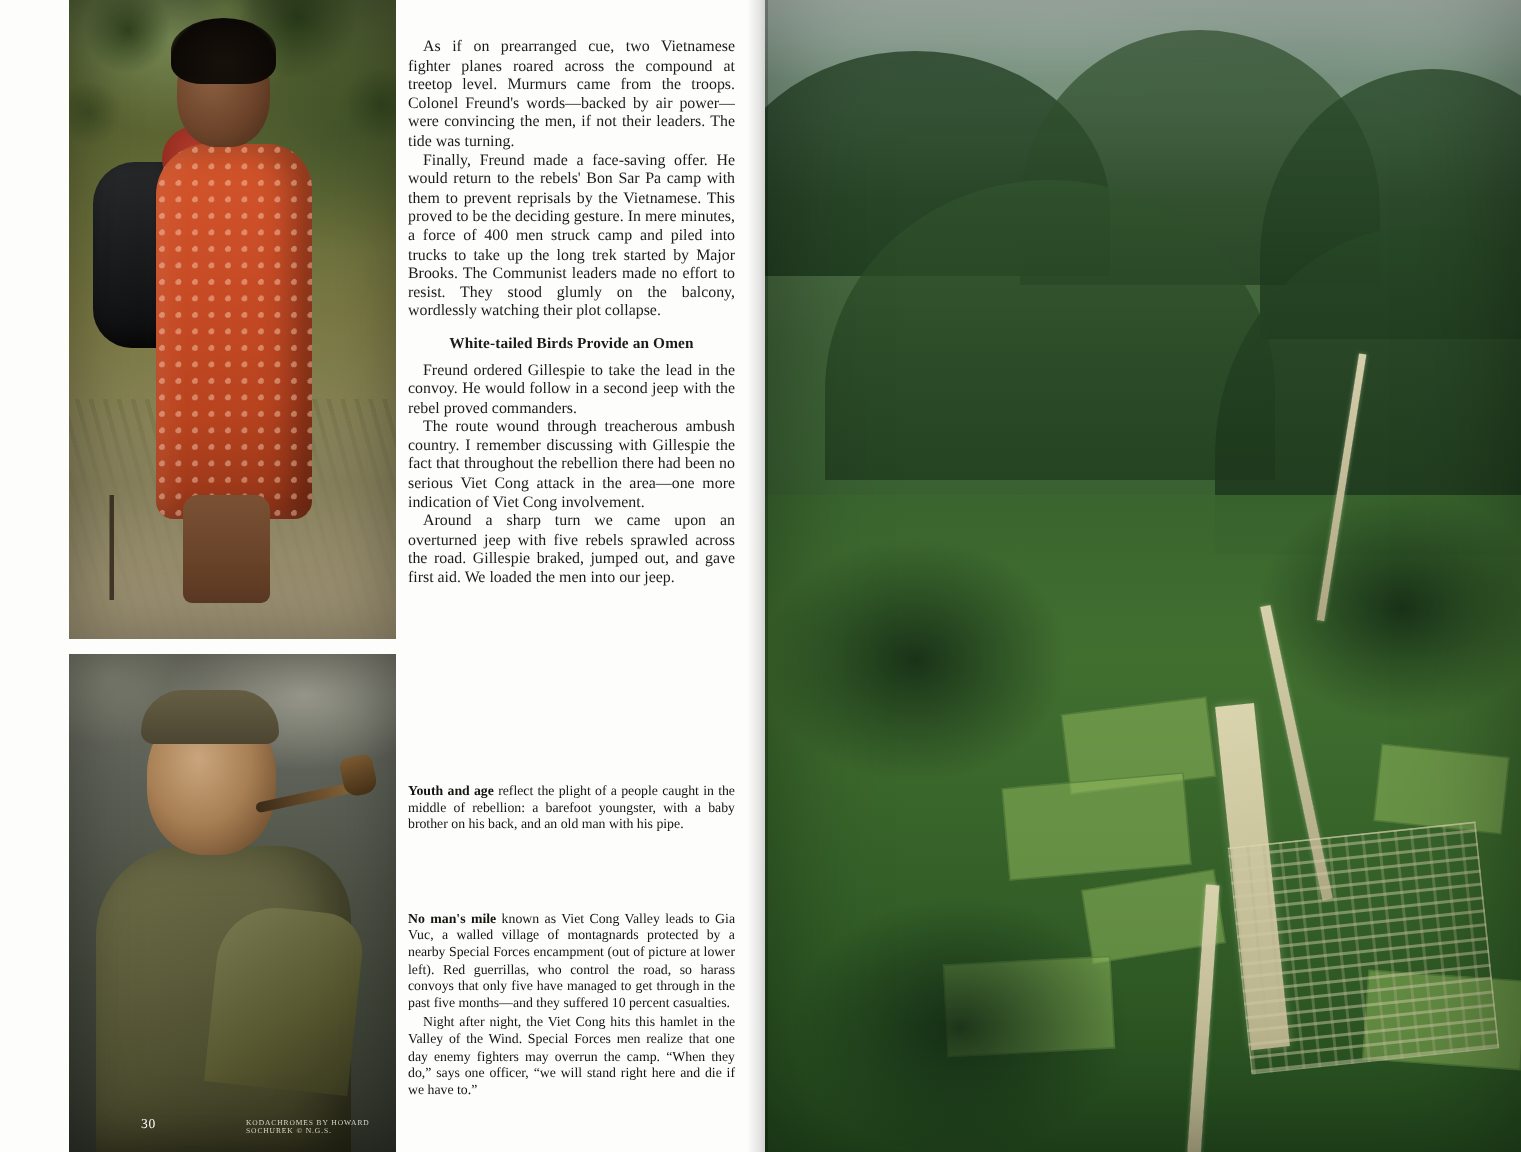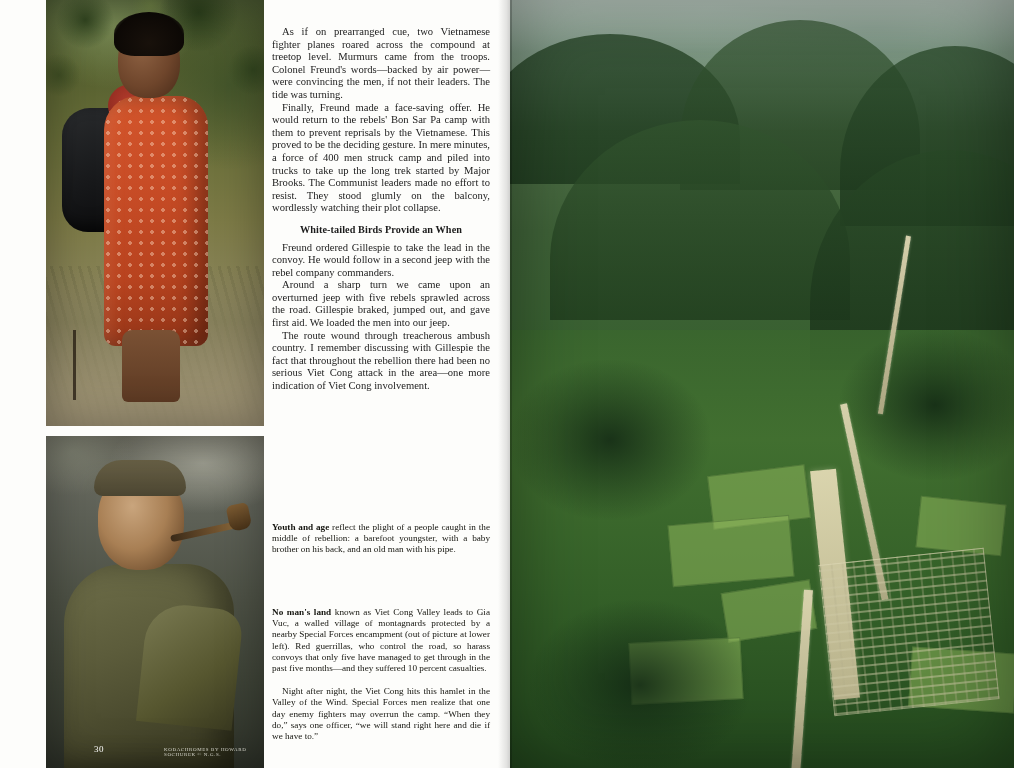--- a/index.html
+++ b/index.html
@@ -236,21 +236,21 @@
     line-height: 11.2px;
     text-align: justify;
     color: #15150f;
   }
   .caption .lead {
     font-weight: bold;
   }
   .caption-1 { top: 522px; }
   .caption-2 { top: 607px; }
   .caption p { margin: 0; text-indent: 0; }
-  .caption p + p { text-indent: 10px; margin-top: 12px; }
+  .caption p + p { text-indent: 10px; margin-top: 2px; }
 
   
   .aerial {
     position: absolute;
     left: 510px;
     top: 0;
     width: 504px;
     height: 768px;
     overflow: hidden;
     background:
@@ -377,32 +377,32 @@
 
     <div class="page-number">30</div>
     <div class="photo-credit">KODACHROMES BY HOWARD SOCHUREK © N.G.S.</div>
   </div>
 
   <div class="text-col">
 
     <div class="body-text">
       <p class="first">As if on prearranged cue, two Vietnamese fighter planes roared across the compound at treetop level. Murmurs came from the troops. Colonel Freund's words—backed by air power—were convincing the men, if not their leaders. The tide was turning.</p>
       <p>Finally, Freund made a face-saving offer. He would return to the rebels' Bon Sar Pa camp with them to prevent reprisals by the Vietnamese. This proved to be the deciding gesture. In mere minutes, a force of 400 men struck camp and piled into trucks to take up the long trek started by Major Brooks. The Communist leaders made no effort to resist. They stood glumly on the balcony, wordlessly watching their plot collapse.</p>
-      <p class="subhead">White-tailed Birds Provide an When</p>
-      <p>Freund ordered Gillespie to take the lead in the convoy. He would follow in a second jeep with the rebel company commanders.</p>
+      <p class="subhead">White-tailed Birds Provide an Omen</p>
+      <p>Freund ordered Gillespie to take the lead in the convoy. He would follow in a second jeep with the rebel proved commanders.</p>
+      <p>The route wound through treacherous ambush country. I remember discussing with Gillespie the fact that throughout the rebellion there had been no serious Viet Cong attack in the area—one more indication of Viet Cong involvement.</p>
       <p>Around a sharp turn we came upon an overturned jeep with five rebels sprawled across the road. Gillespie braked, jumped out, and gave first aid. We loaded the men into our jeep.</p>
-      <p>The route wound through treacherous ambush country. I remember discussing with Gillespie the fact that throughout the rebellion there had been no serious Viet Cong attack in the area—one more indication of Viet Cong involvement.</p>
     </div>
 
     <div class="caption caption-1">
       <p><span class="lead">Youth and age</span><span> reflect the plight of a people caught in the middle of rebellion: a barefoot youngster, with a baby brother on his back, and an old man with his pipe.</span></p>
     </div>
 
     <div class="caption caption-2">
-      <p><span class="lead">No man's land</span><span> known as Viet Cong Valley leads to Gia Vuc, a walled village of montagnards protected by a nearby Special Forces encampment (out of picture at lower left). Red guerrillas, who control the road, so harass convoys that only five have managed to get through in the past five months—and they suffered 10 percent casualties.</span></p>
+      <p><span class="lead">No man's mile</span><span> known as Viet Cong Valley leads to Gia Vuc, a walled village of montagnards protected by a nearby Special Forces encampment (out of picture at lower left). Red guerrillas, who control the road, so harass convoys that only five have managed to get through in the past five months—and they suffered 10 percent casualties.</span></p>
       <p>Night after night, the Viet Cong hits this hamlet in the Valley of the Wind. Special Forces men realize that one day enemy fighters may overrun the camp. “When they do,” says one officer, “we will stand right here and die if we have to.”</p>
     </div>
   </div>
 
   <div class="aerial">
     <div class="mountains-far"></div>
     <div class="ridge r1"></div>
     <div class="ridge r2"></div>
     <div class="ridge r3"></div>
     <div class="ridge r4"></div>

